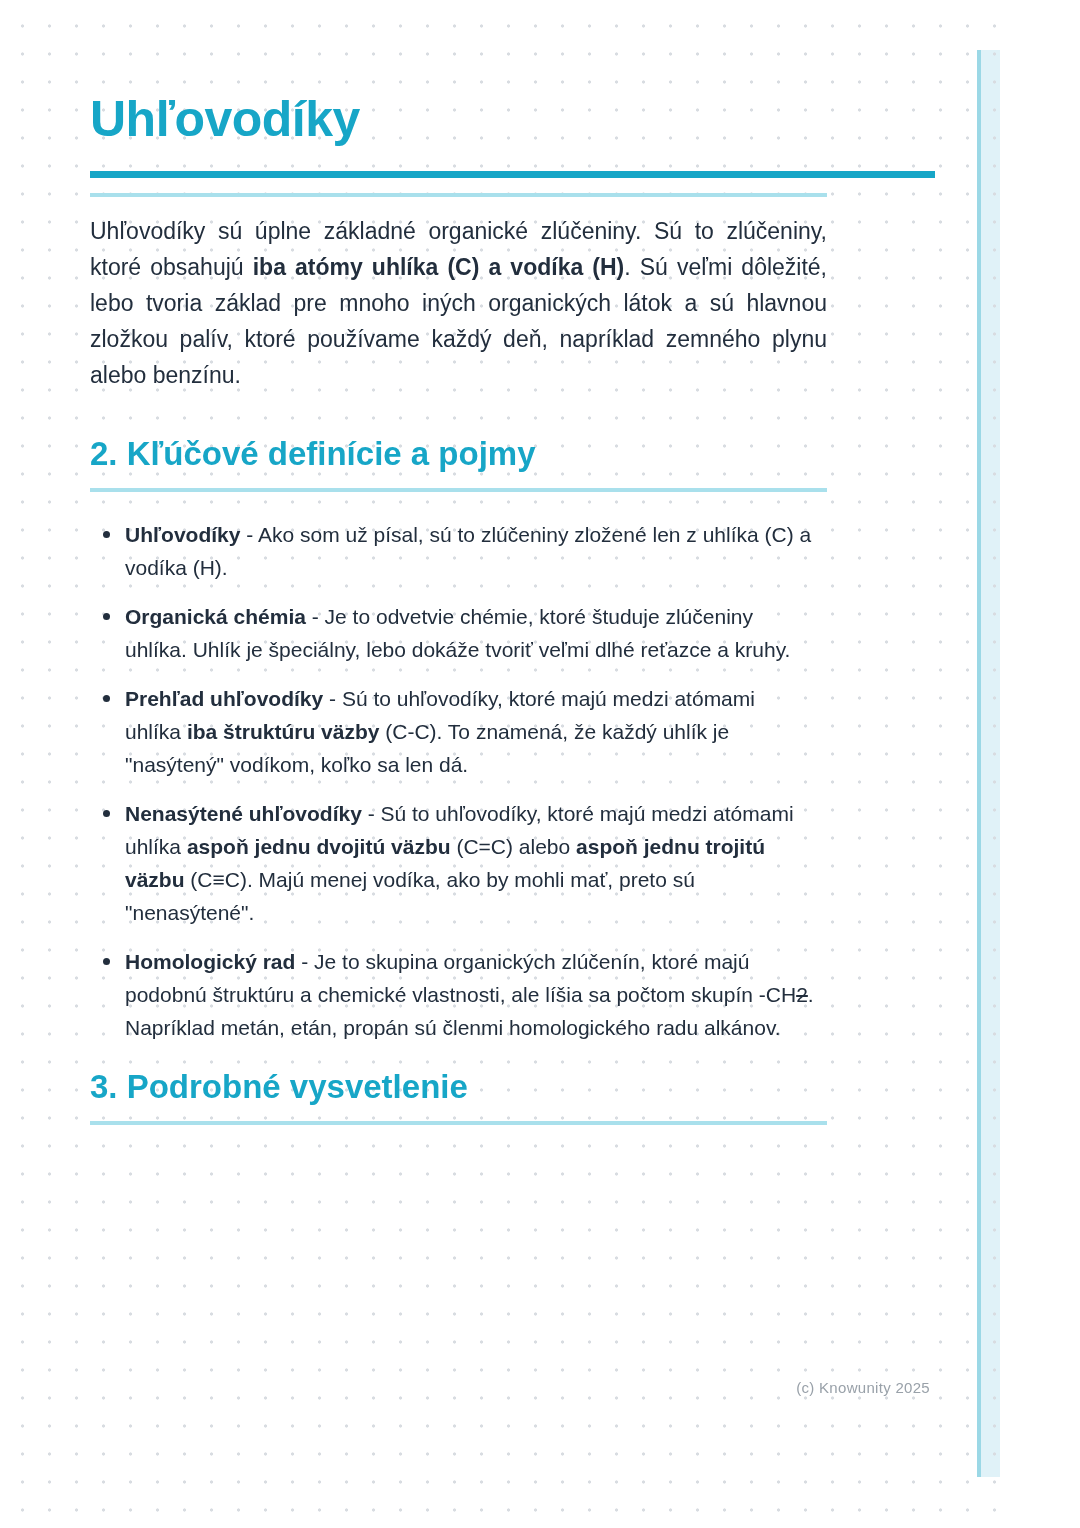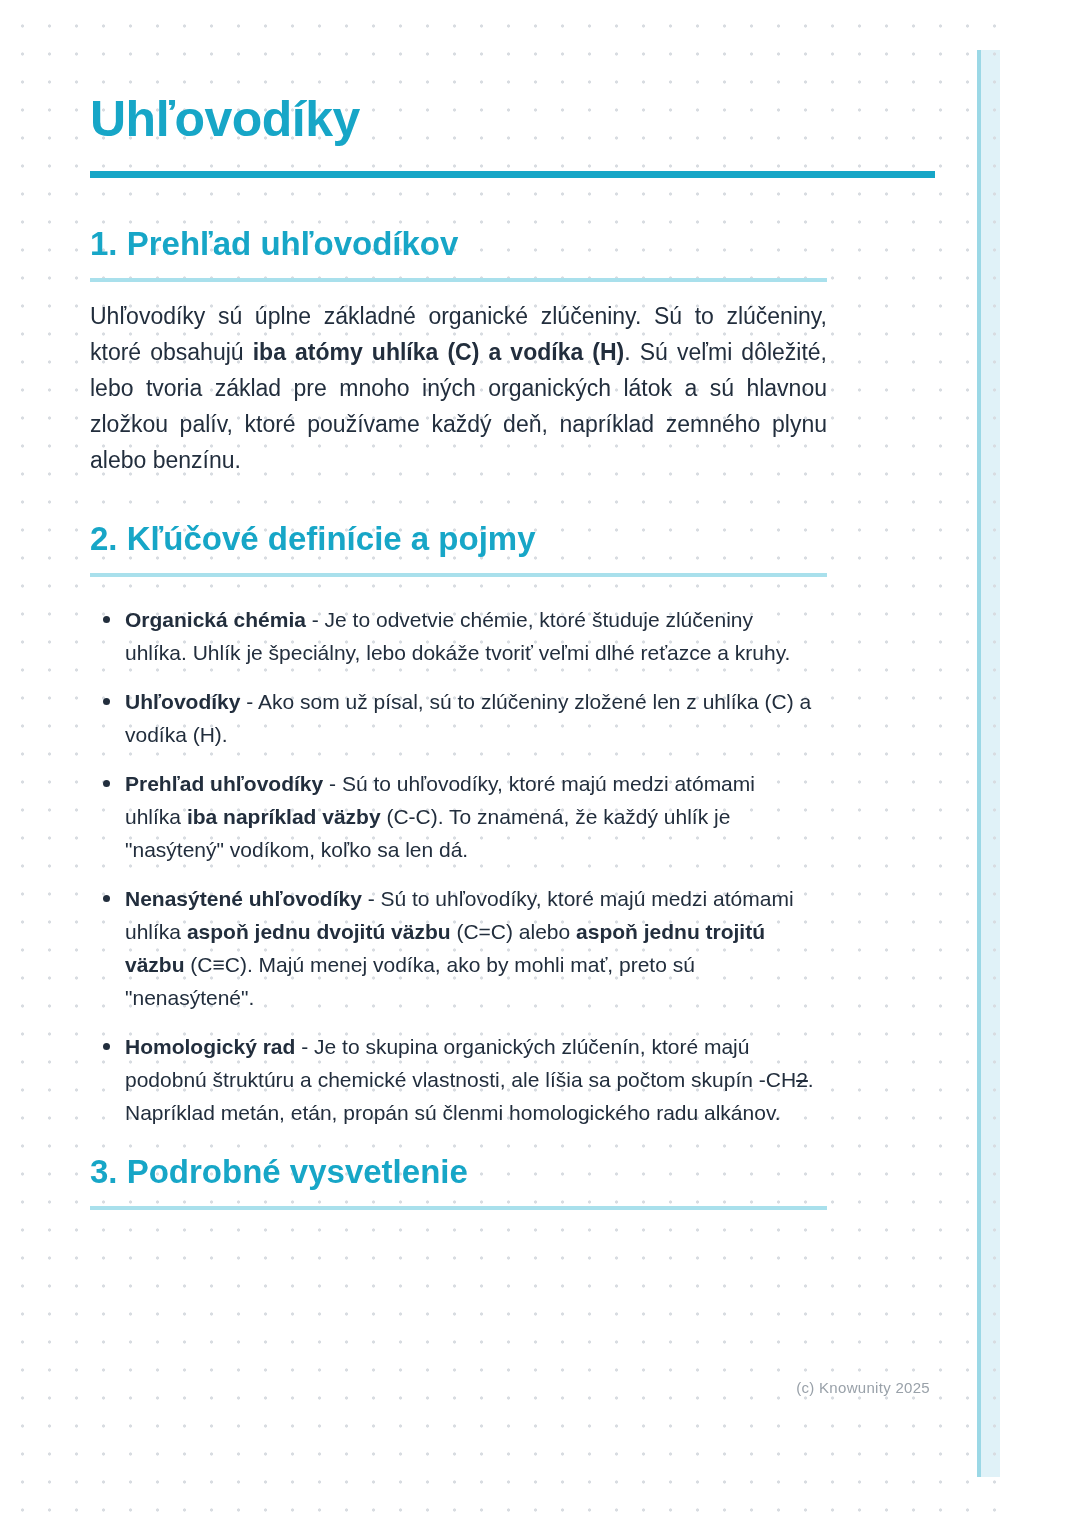--- a/index.html
+++ b/index.html
@@ -114,32 +114,31 @@
 
 <div class="page">
   <div class="stripe"></div>
   <div class="dots"></div>
 
   <main class="content">
     <h1 class="title">Uhľovodíky</h1>
     <div class="rule-thick"></div>
 
     <section class="s1">
-      <h2 class="h2">1. Prehľad uhľovodíkov</h2>
       <div class="rule-light"></div>
       <p class="para"><span>Uhľovodíky sú úplne základné organické zlúčeniny. Sú to zlúčeniny, ktoré obsahujú </span><span class="b">iba atómy uhlíka (C) a vodíka (H)</span><span>. Sú veľmi dôležité, lebo tvoria základ pre mnoho iných organických látok a sú hlavnou zložkou palív, ktoré používame každý deň, napríklad zemného plynu alebo benzínu.</span></p>
     </section>
 
     <section class="s2">
       <h2 class="h2">2. Kľúčové definície a pojmy</h2>
       <div class="rule-light"></div>
       <ul class="bullets">
+          <li><span class="b">Uhľovodíky</span><span> - Ako som už písal, sú to zlúčeniny zložené len z uhlíka (C) a vodíka (H).</span></li>
           <li><span class="b">Organická chémia</span><span> - Je to odvetvie chémie, ktoré študuje zlúčeniny uhlíka. Uhlík je špeciálny, lebo dokáže tvoriť veľmi dlhé reťazce a kruhy.</span></li>
-          <li><span class="b">Uhľovodíky</span><span> - Ako som už písal, sú to zlúčeniny zložené len z uhlíka (C) a vodíka (H).</span></li>
-          <li><span class="b">Prehľad uhľovodíky</span><span> - Sú to uhľovodíky, ktoré majú medzi atómami uhlíka </span><span class="b">iba napríklad väzby</span><span> (C-C). To znamená, že každý uhlík je "nasýtený" vodíkom, koľko sa len dá.</span></li>
+          <li><span class="b">Prehľad uhľovodíky</span><span> - Sú to uhľovodíky, ktoré majú medzi atómami uhlíka </span><span class="b">iba štruktúru väzby</span><span> (C-C). To znamená, že každý uhlík je "nasýtený" vodíkom, koľko sa len dá.</span></li>
           <li><span class="b">Nenasýtené uhľovodíky</span><span> - Sú to uhľovodíky, ktoré majú medzi atómami uhlíka </span><span class="b">aspoň jednu dvojitú väzbu</span><span> (C=C) alebo </span><span class="b">aspoň jednu trojitú väzbu</span><span> (C≡C). Majú menej vodíka, ako by mohli mať, preto sú "nenasýtené".</span></li>
           <li><span class="b">Homologický rad</span><span> - Je to skupina organických zlúčenín, ktoré majú podobnú štruktúru a chemické vlastnosti, ale líšia sa počtom skupín -CH</span><span class="s">2</span><span>. Napríklad metán, etán, propán sú členmi homologického radu alkánov.</span></li>
         </ul>
     </section>
 
     <section class="s3">
       <h2 class="h2">3. Podrobné vysvetlenie</h2>
       <div class="rule-light"></div>
     </section>
   </main>

